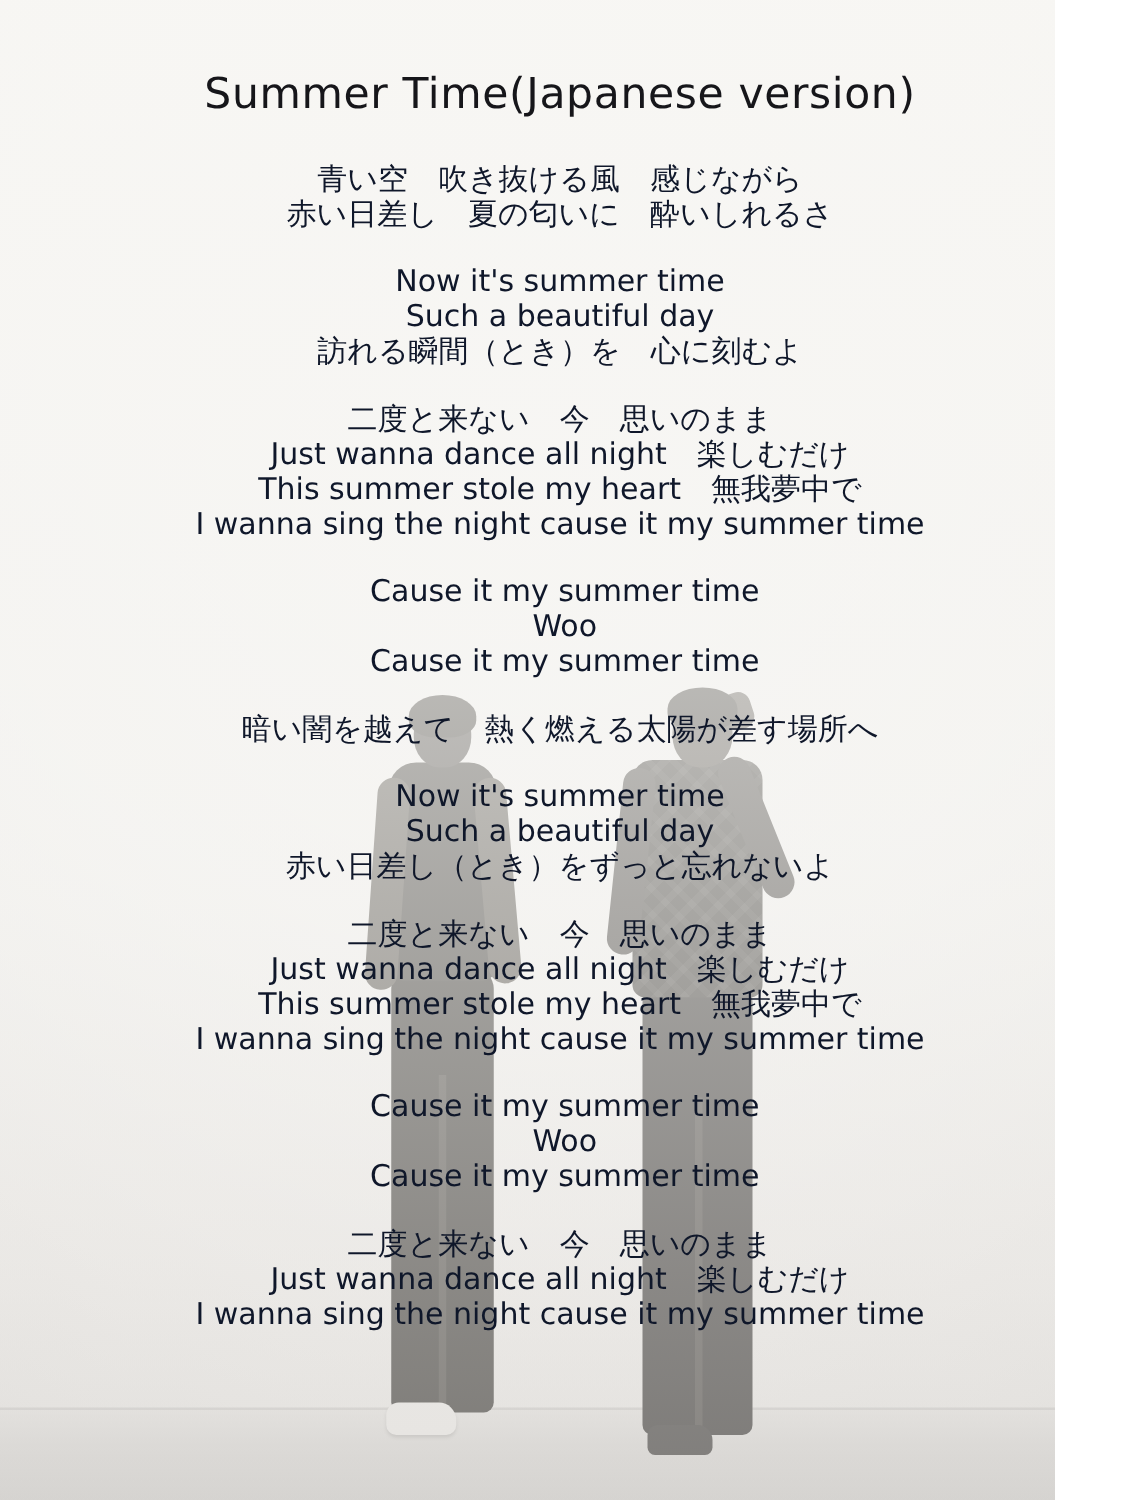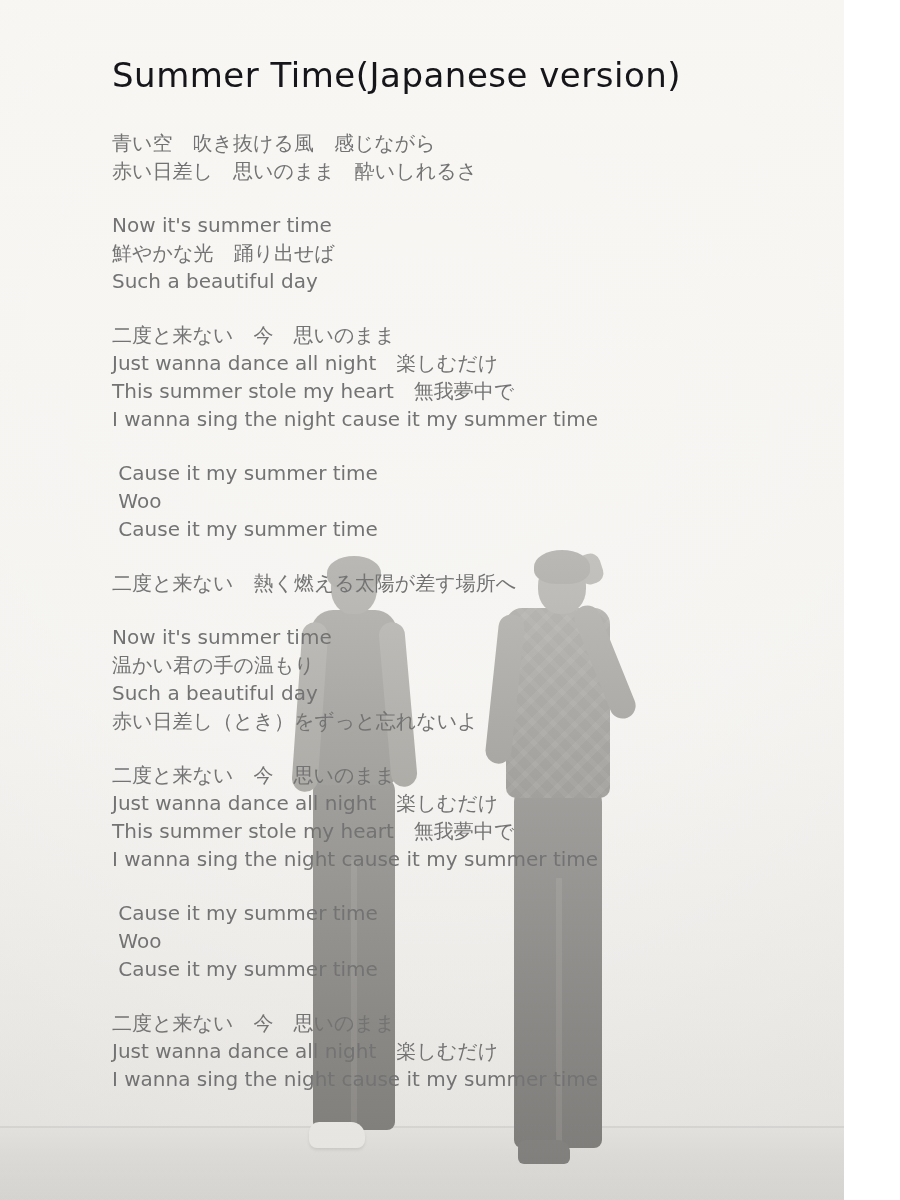--- a/index.html
+++ b/index.html
@@ -13,20 +13,21 @@
     font-family: "Liberation Sans", sans-serif;
     overflow: hidden;
   }
 
   .page {
     position: relative;
     width: 844px;
     height: 1200px;
     overflow: hidden;
     background: #f4f3f0;
+    text-align: center;
   }
 
   
   .bg {
     position: absolute;
     inset: 0;
     background:
       linear-gradient(180deg, #f7f6f3 0%, #f2f1ee 55%, #eceae7 78%, #e6e4e1 100%);
   }
   .bg-vignette {
@@ -256,23 +257,23 @@
     font-weight: 400;
     letter-spacing: 0.5px;
     color: #16161a;
     margin: 0 0 34px 0;
     font-family: "DejaVu Sans", sans-serif;
   }
   .stanza {
     margin: 0 0 26px 0;
   }
   .line {
-    font-size: 20px;
+    font-size: 24px;
     line-height: 28px;
-    color: #737373;
+    color: #0f172a;
     white-space: pre;
     font-family: "DejaVu Sans", sans-serif;
     font-weight: 400;
   }
 </style>
 </head>
 <body>
 
 <div class="page">
 
@@ -306,49 +307,48 @@
     </div>
 
     <div class="bg-haze"></div>
   </div>
 
   <div class="content">
     <h1 class="title">Summer Time(Japanese version)</h1>
 
     <div class="stanza">
       <div class="line">青い空　吹き抜ける風　感じながら</div>
-      <div class="line">赤い日差し　思いのまま　酔いしれるさ</div>
+      <div class="line">赤い日差し　夏の匂いに　酔いしれるさ</div>
     </div>
 
     <div class="stanza">
       <div class="line">Now it's summer time</div>
-      <div class="line">鮮やかな光　踊り出せば</div>
       <div class="line">Such a beautiful day</div>
+      <div class="line">訪れる瞬間（とき）を　心に刻むよ</div>
     </div>
 
     <div class="stanza">
       <div class="line">二度と来ない　今　思いのまま</div>
       <div class="line">Just wanna dance all night　楽しむだけ</div>
       <div class="line">This summer stole my heart　無我夢中で</div>
       <div class="line">I wanna sing the night cause it my summer time</div>
     </div>
 
     <div class="stanza">
       <div class="line"> Cause it my summer time</div>
       <div class="line"> Woo</div>
       <div class="line"> Cause it my summer time</div>
     </div>
 
     <div class="stanza">
-      <div class="line">二度と来ない　熱く燃える太陽が差す場所へ</div>
+      <div class="line">暗い闇を越えて　熱く燃える太陽が差す場所へ</div>
     </div>
 
     <div class="stanza">
       <div class="line">Now it's summer time</div>
-      <div class="line">温かい君の手の温もり</div>
       <div class="line">Such a beautiful day</div>
       <div class="line">赤い日差し（とき）をずっと忘れないよ</div>
     </div>
 
     <div class="stanza">
       <div class="line">二度と来ない　今　思いのまま</div>
       <div class="line">Just wanna dance all night　楽しむだけ</div>
       <div class="line">This summer stole my heart　無我夢中で</div>
       <div class="line">I wanna sing the night cause it my summer time</div>
     </div>

